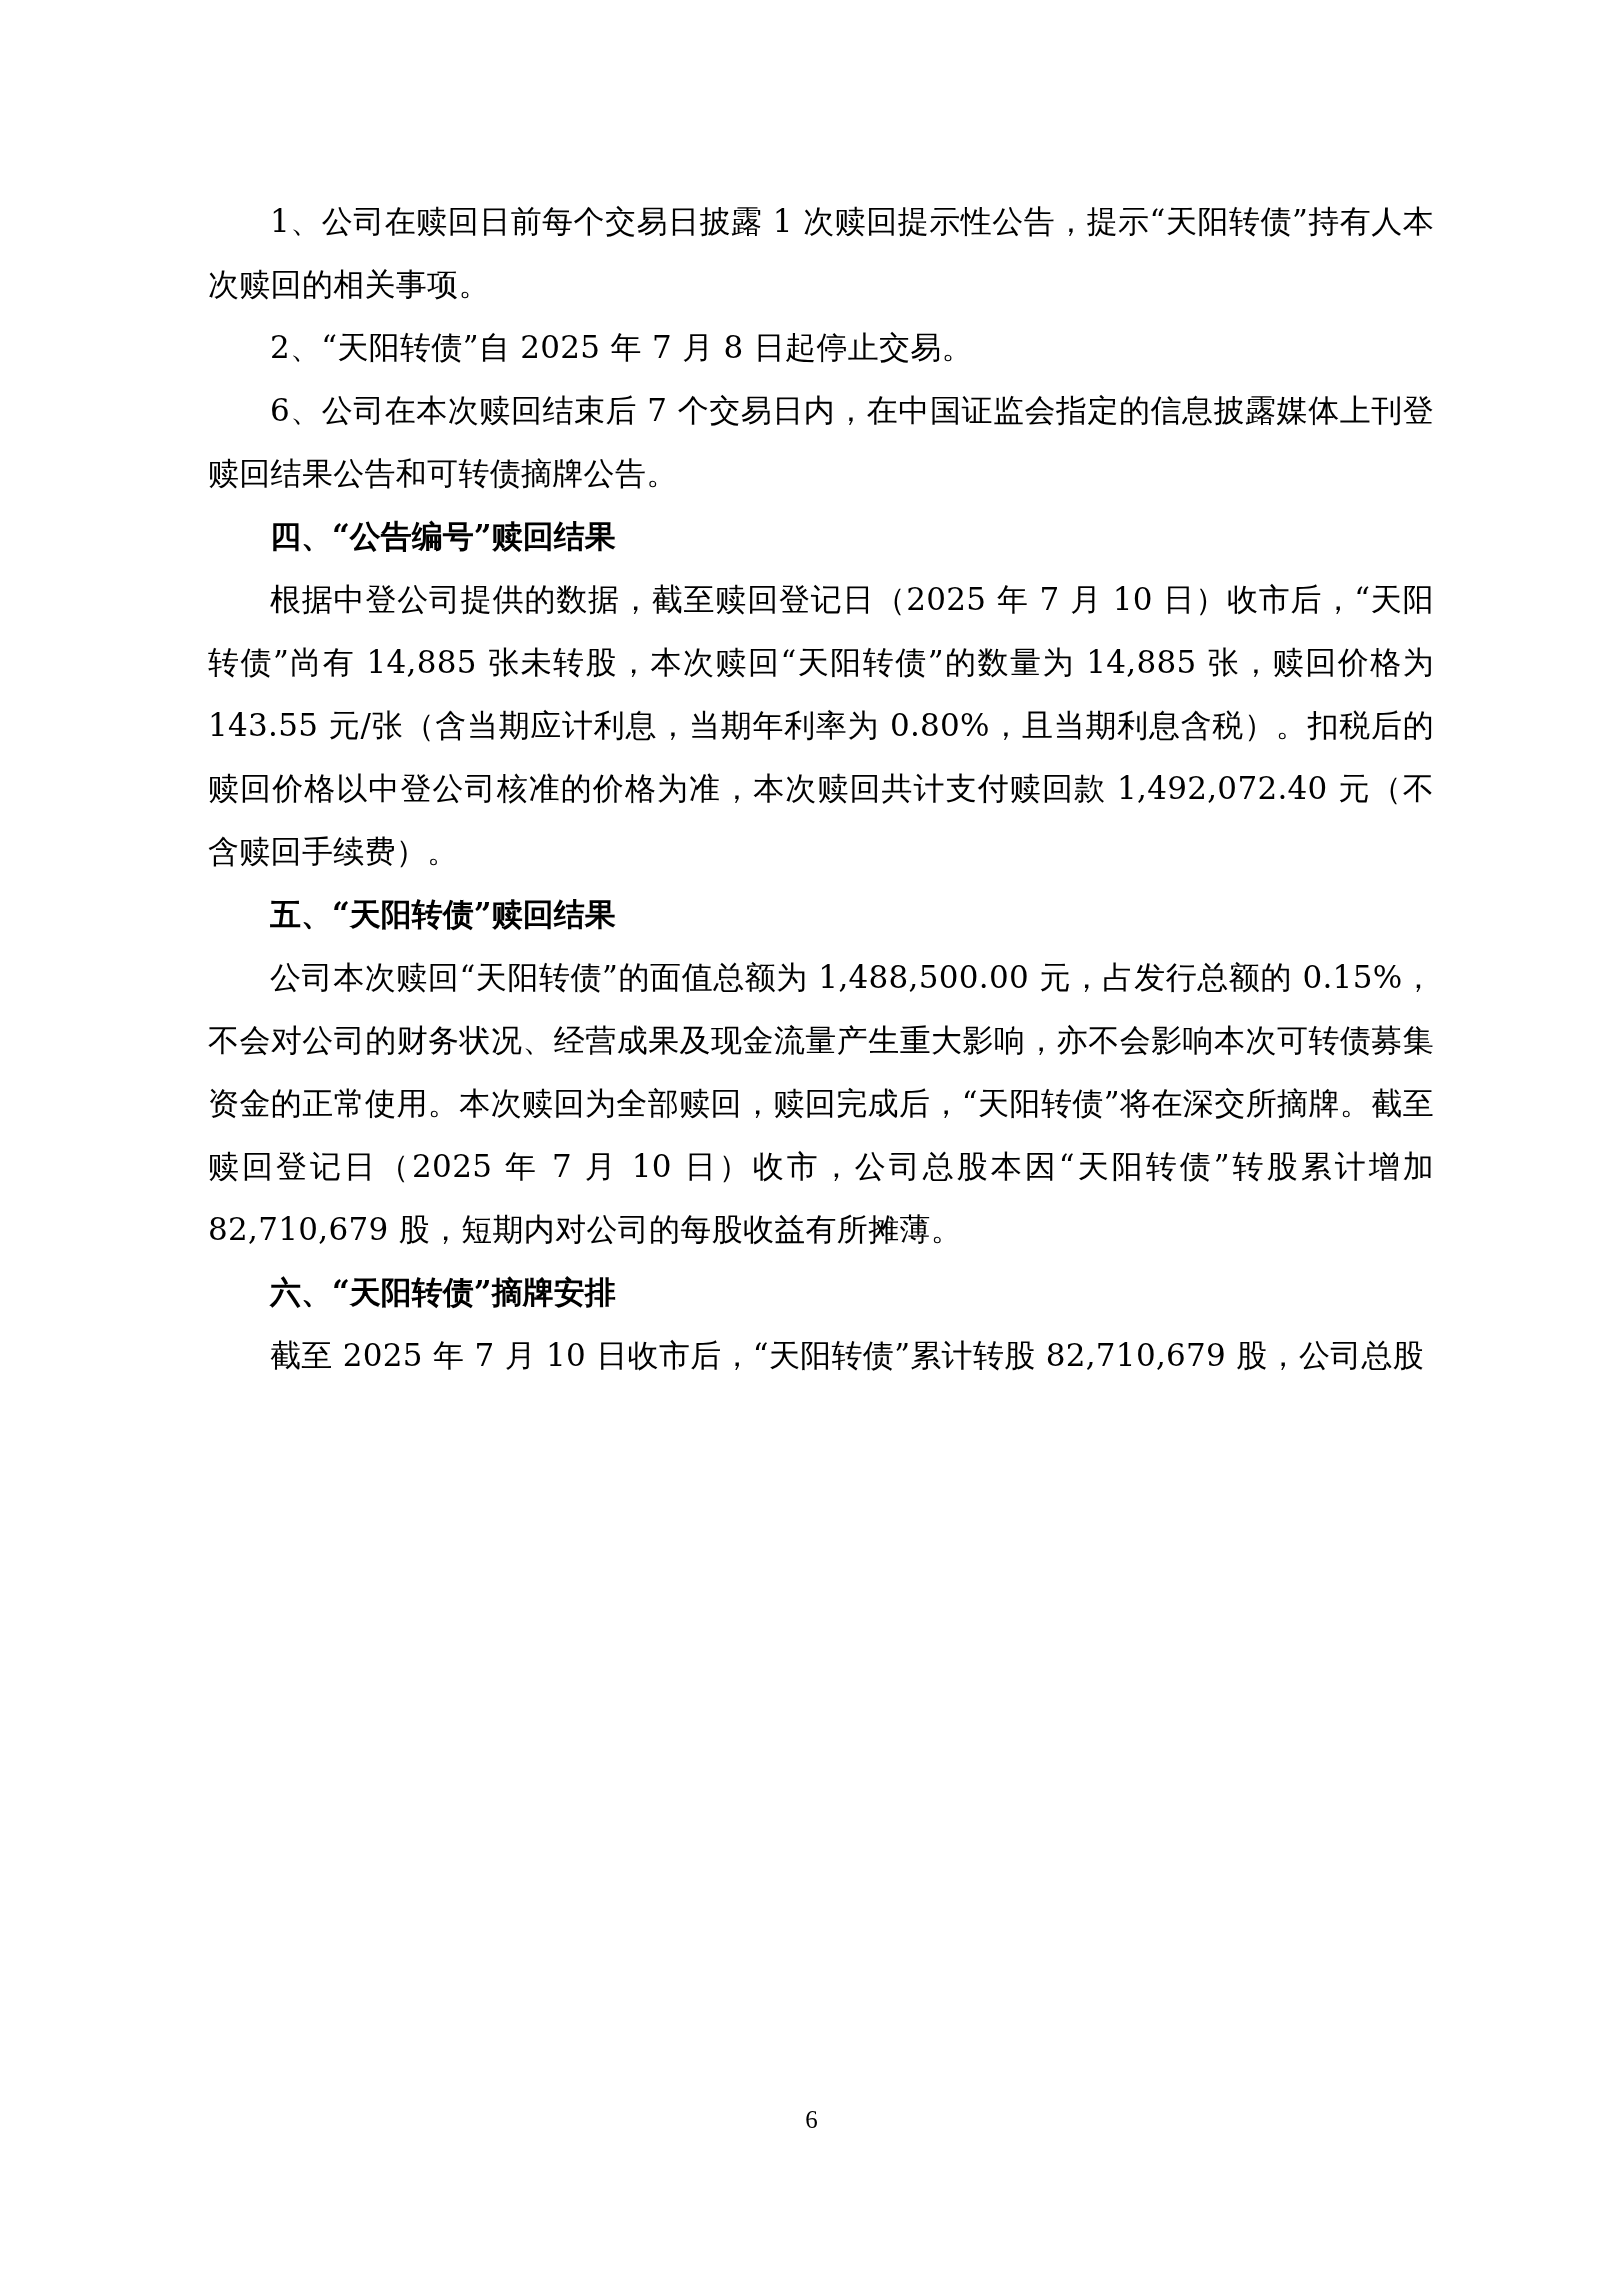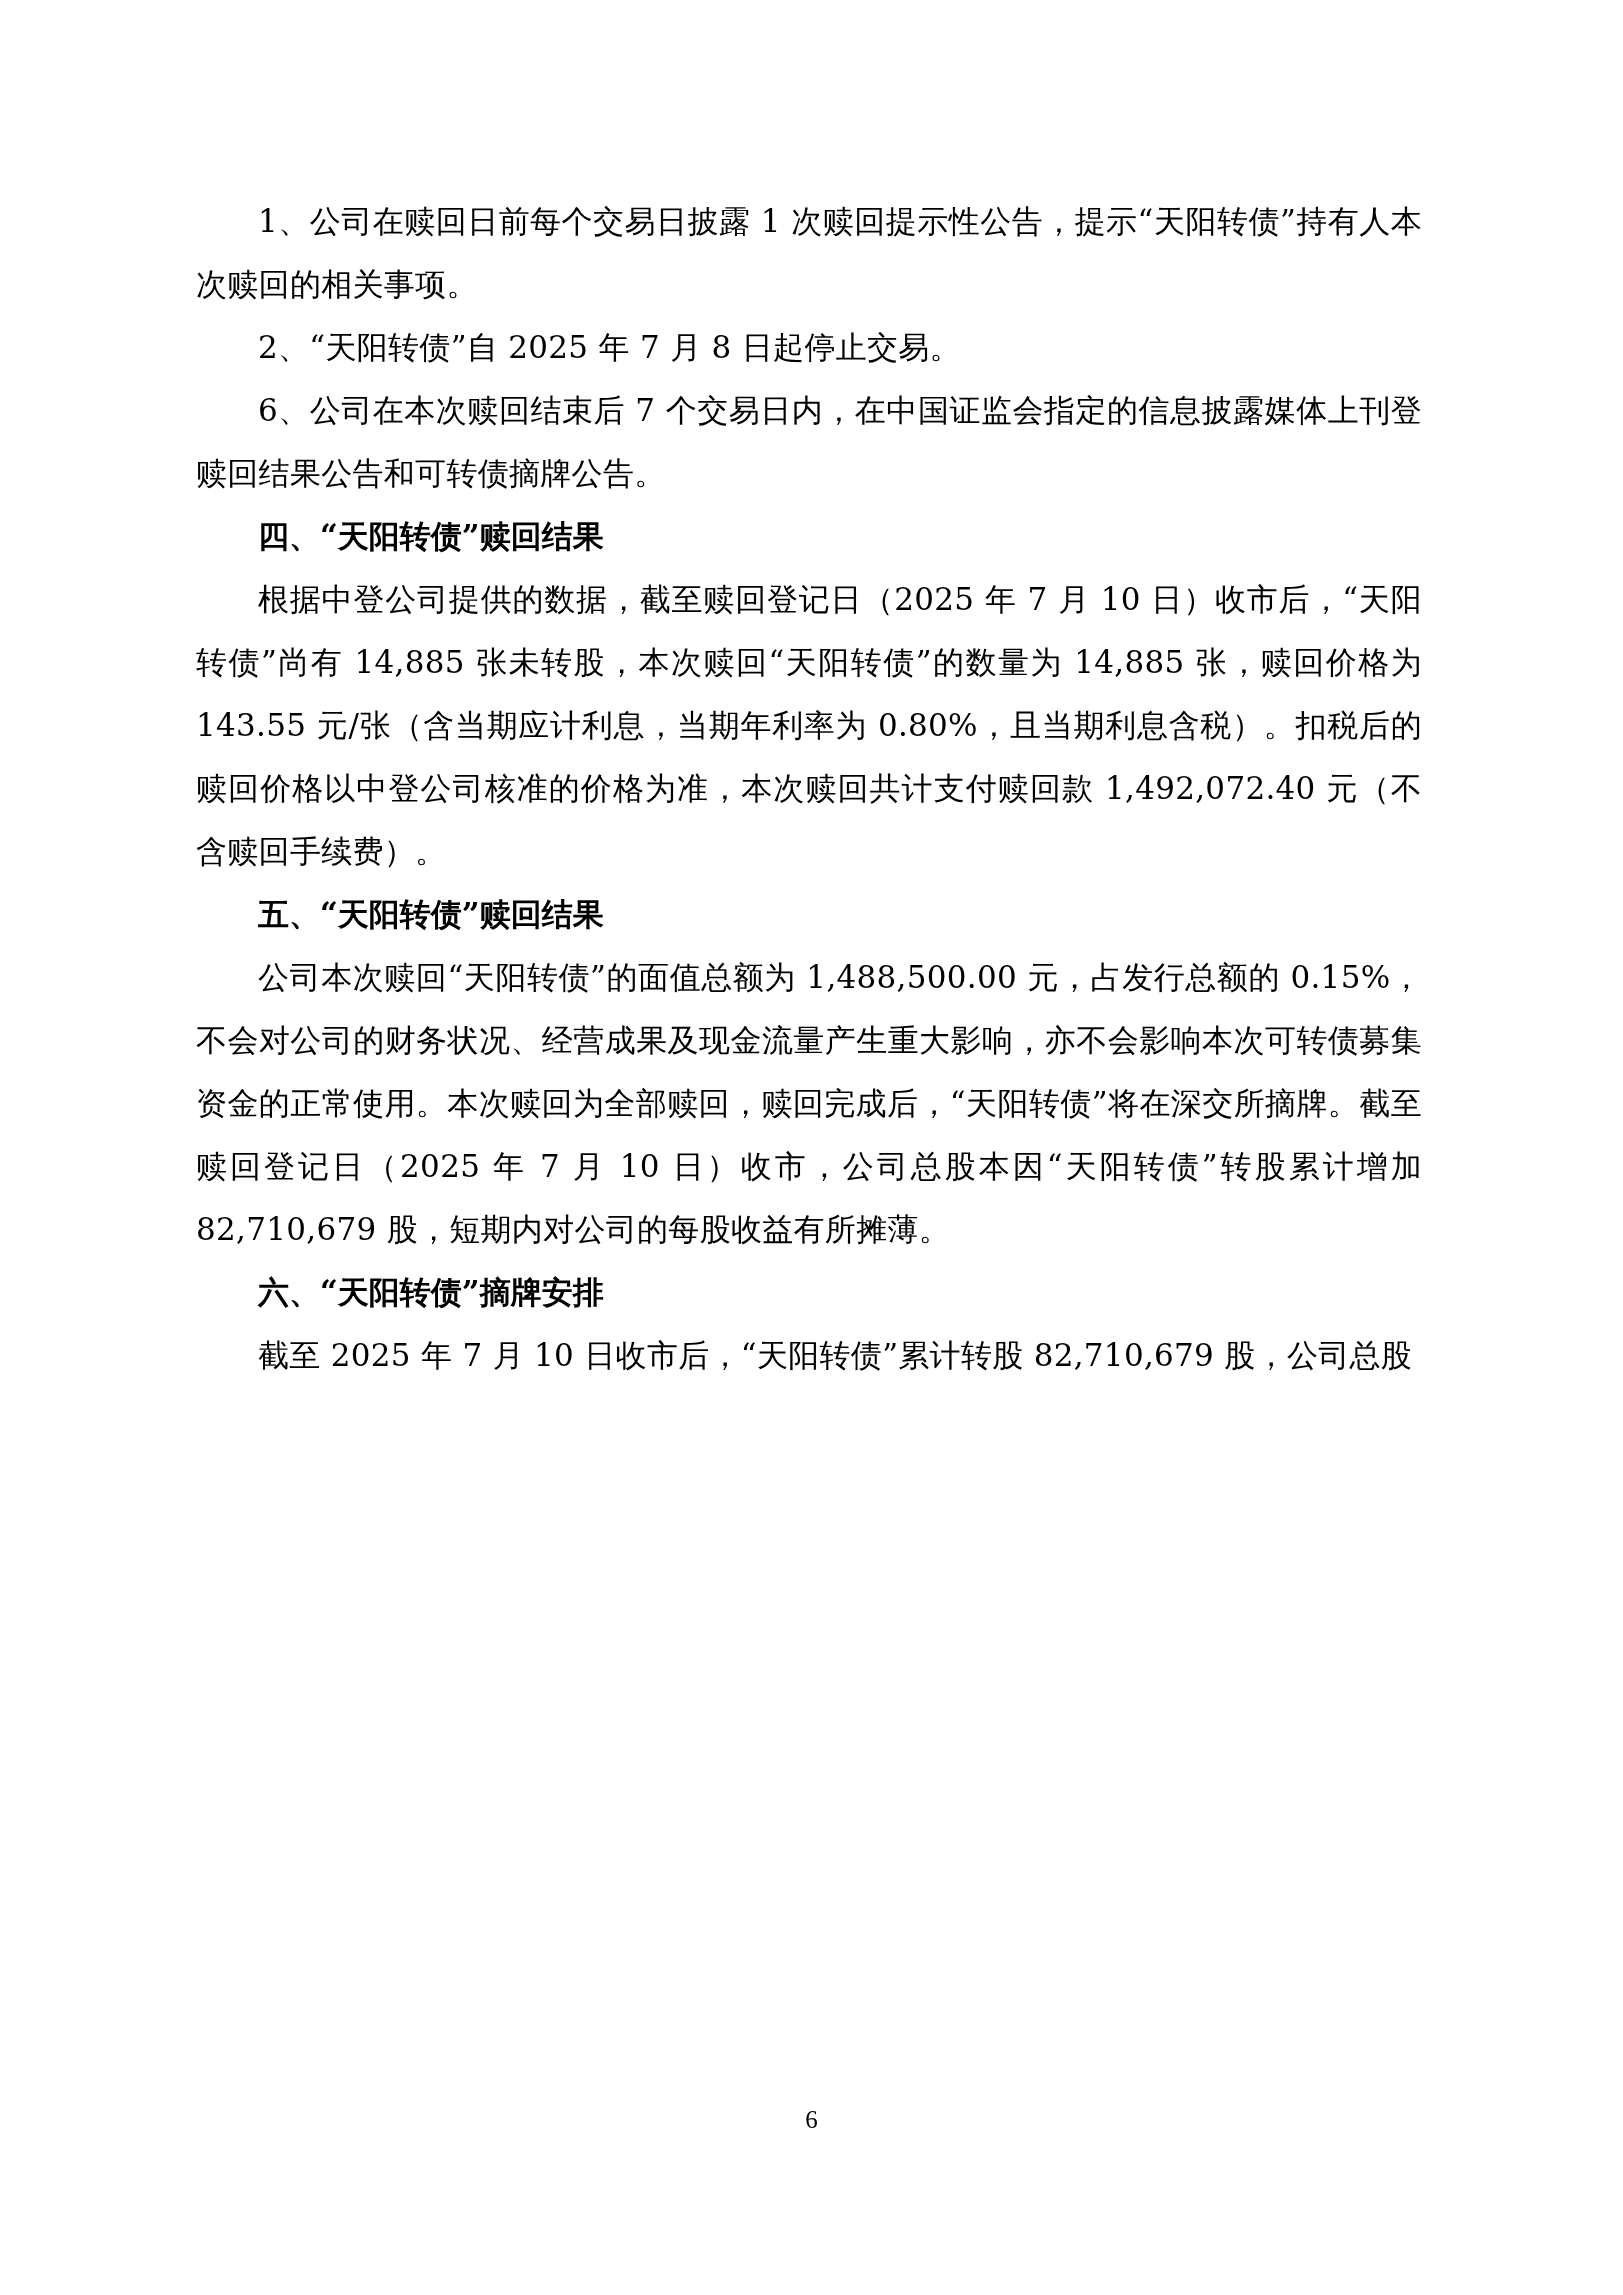--- a/index.html
+++ b/index.html
@@ -2,21 +2,21 @@
 <html style="font-size:10.5px"><head>
 <meta charset="utf-8">
 <style>
   html, body { margin: 0; padding: 0; background: #ffffff; }
   body {
     width: 1623px; height: 2295px; position: relative; overflow: hidden;
     font-family: "DejaVu Serif", "Liberation Serif", serif;
     color: #000000;
   }
   .page {
-    position: absolute; left: 196px; top: 190px; width: 1226px;
+    position: absolute; left: 208px; top: 190px; width: 1226px;
   }
   .p {
     font-size: 31px;
     line-height: 63px;
     text-align: justify;
     text-indent: 62px;
     margin: 0;
     letter-spacing: 0.3px;
   }
   .h {
@@ -32,21 +32,21 @@
     font-family: "Liberation Serif", serif;
   }
 </style>
 </head>
 <body>
 
 <div class="page">
   <p class="p">1、公司在赎回日前每个交易日披露 1 次赎回提示性公告，提示“天阳转债”持有人本次赎回的相关事项。</p>
   <p class="p">2、“天阳转债”自 2025 年 7 月 8 日起停止交易。</p>
   <p class="p">6、公司在本次赎回结束后 7 个交易日内，在中国证监会指定的信息披露媒体上刊登赎回结果公告和可转债摘牌公告。</p>
-  <p class="h">四、“天阳转债”赎回结果</p>
+  <p class="h">四、“公告编号”赎回结果</p>
   <p class="p">根据中登公司提供的数据，截至赎回登记日（2025 年 7 月 10 日）收市后，“天阳转债”尚有 14,885 张未转股，本次赎回“天阳转债”的数量为 14,885 张，赎回价格为 143.55 元/张（含当期应计利息，当期年利率为 0.80%，且当期利息含税）。扣税后的赎回价格以中登公司核准的价格为准，本次赎回共计支付赎回款 1,492,072.40 元（不含赎回手续费）。</p>
   <p class="h">五、“天阳转债”赎回结果</p>
   <p class="p">公司本次赎回“天阳转债”的面值总额为 1,488,500.00 元，占发行总额的 0.15%，不会对公司的财务状况、经营成果及现金流量产生重大影响，亦不会影响本次可转债募集资金的正常使用。本次赎回为全部赎回，赎回完成后，“天阳转债”将在深交所摘牌。截至赎回登记日（2025 年 7 月 10 日）收市，公司总股本因“天阳转债”转股累计增加 82,710,679 股，短期内对公司的每股收益有所摊薄。</p>
   <p class="h">六、“天阳转债”摘牌安排</p>
   <p class="p">截至 2025 年 7 月 10 日收市后，“天阳转债”累计转股 82,710,679 股，公司总股</p>
 </div>
 
 <div class="pagenum">6</div>
 
 

